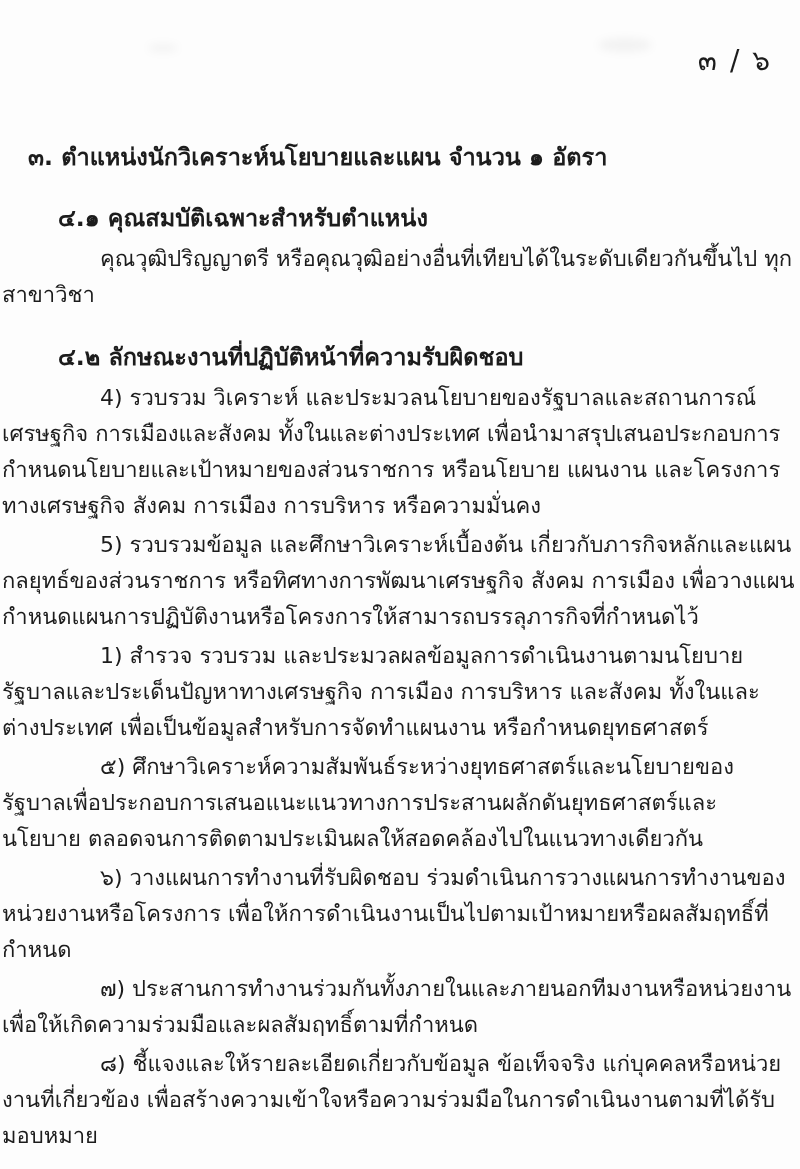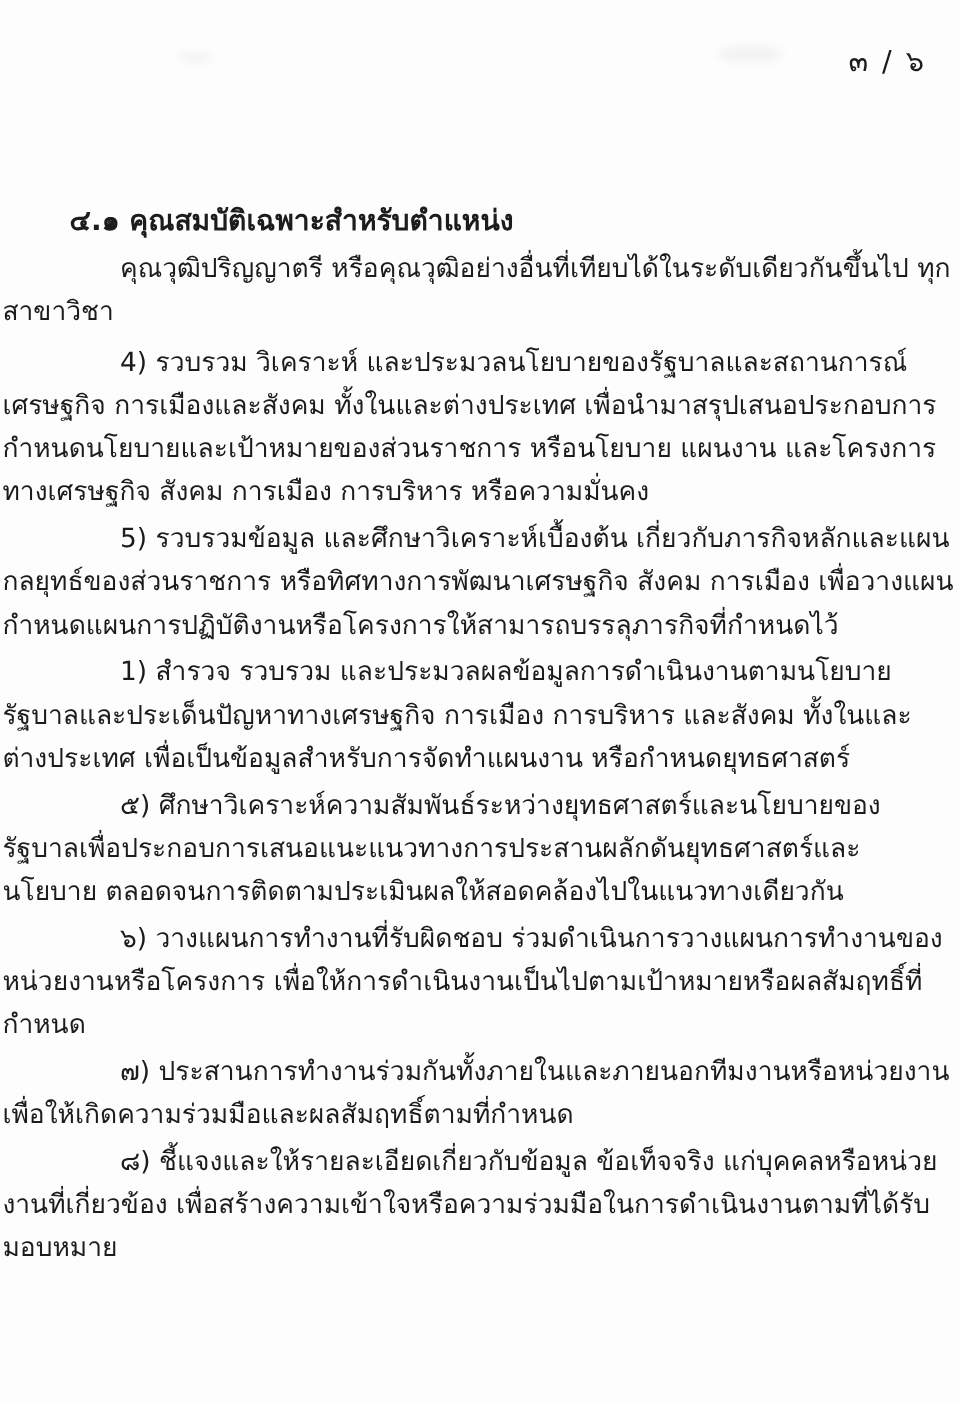--- a/index.html
+++ b/index.html
@@ -19,23 +19,23 @@
   .scan-smudge {
     position: absolute;
     background: rgba(0,0,0,0.045);
     filter: blur(4px);
     border-radius: 50%;
   }
   .smudge-a { left: 598px; top: 38px; width: 54px; height: 14px; }
   .smudge-b { left: 148px; top: 44px; width: 30px; height: 8px; }
   .page-number {
     position: absolute;
-    top: 36px;
+    top: 46px;
     right: 28px;
-    font-size: 24px;
+    font-size: 28px;
     line-height: 30px;
     letter-spacing: 2px;
   }
   .content {
     position: absolute;
     top: 140px;
     left: 2px;
     right: 5px;
   }
   .doc-title {
@@ -65,25 +65,27 @@
 </head>
 <body>
 
 <div class="scan-smudge smudge-a"></div>
 <div class="scan-smudge smudge-b"></div>
 
 <div class="page-number">๓ / ๖</div>
 
 <div class="content">
 
+  <div class="doc-title">๓. ตำแหน่งนักวิเคราะห์นโยบายและแผน จำนวน ๑ อัตรา</div>
 
   <div class="section-heading">๔.๑ คุณสมบัติเฉพาะสำหรับตำแหน่ง</div>
 
   <p class="para first">คุณวุฒิปริญญาตรี หรือคุณวุฒิอย่างอื่นที่เทียบได้ในระดับเดียวกันขึ้นไป ทุกสาขาวิชา</p>
 
+  <div class="section-heading">๔.๒ ลักษณะงานที่ปฏิบัติหน้าที่ความรับผิดชอบ</div>
 
   <p class="para first">4) รวบรวม วิเคราะห์ และประมวลนโยบายของรัฐบาลและสถานการณ์เศรษฐกิจ การเมืองและสังคม ทั้งในและต่างประเทศ เพื่อนำมาสรุปเสนอประกอบการกำหนดนโยบายและเป้าหมายของส่วนราชการ หรือนโยบาย แผนงาน และโครงการทางเศรษฐกิจ สังคม การเมือง การบริหาร หรือความมั่นคง</p>
 
   <p class="para">5) รวบรวมข้อมูล และศึกษาวิเคราะห์เบื้องต้น เกี่ยวกับภารกิจหลักและแผนกลยุทธ์ของส่วนราชการ หรือทิศทางการพัฒนาเศรษฐกิจ สังคม การเมือง เพื่อวางแผนกำหนดแผนการปฏิบัติงานหรือโครงการให้สามารถบรรลุภารกิจที่กำหนดไว้</p>
 
 
   <p class="para">1) สำรวจ รวบรวม และประมวลผลข้อมูลการดำเนินงานตามนโยบายรัฐบาลและประเด็นปัญหาทางเศรษฐกิจ การเมือง การบริหาร และสังคม ทั้งในและต่างประเทศ เพื่อเป็นข้อมูลสำหรับการจัดทำแผนงาน หรือกำหนดยุทธศาสตร์</p>
 
   <p class="para">๕) ศึกษาวิเคราะห์ความสัมพันธ์ระหว่างยุทธศาสตร์และนโยบายของรัฐบาลเพื่อประกอบการเสนอแนะแนวทางการประสานผลักดันยุทธศาสตร์และนโยบาย ตลอดจนการติดตามประเมินผลให้สอดคล้องไปในแนวทางเดียวกัน</p>
 

